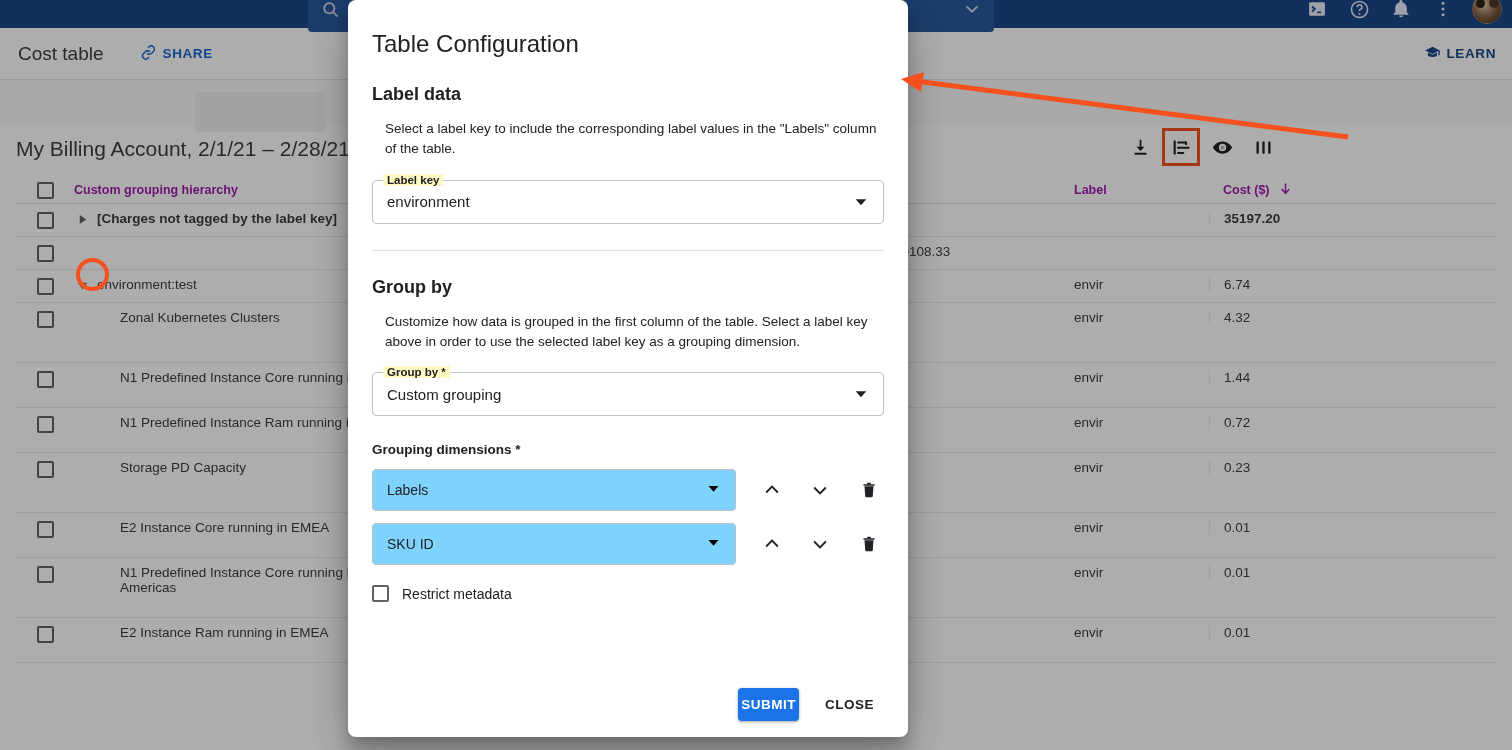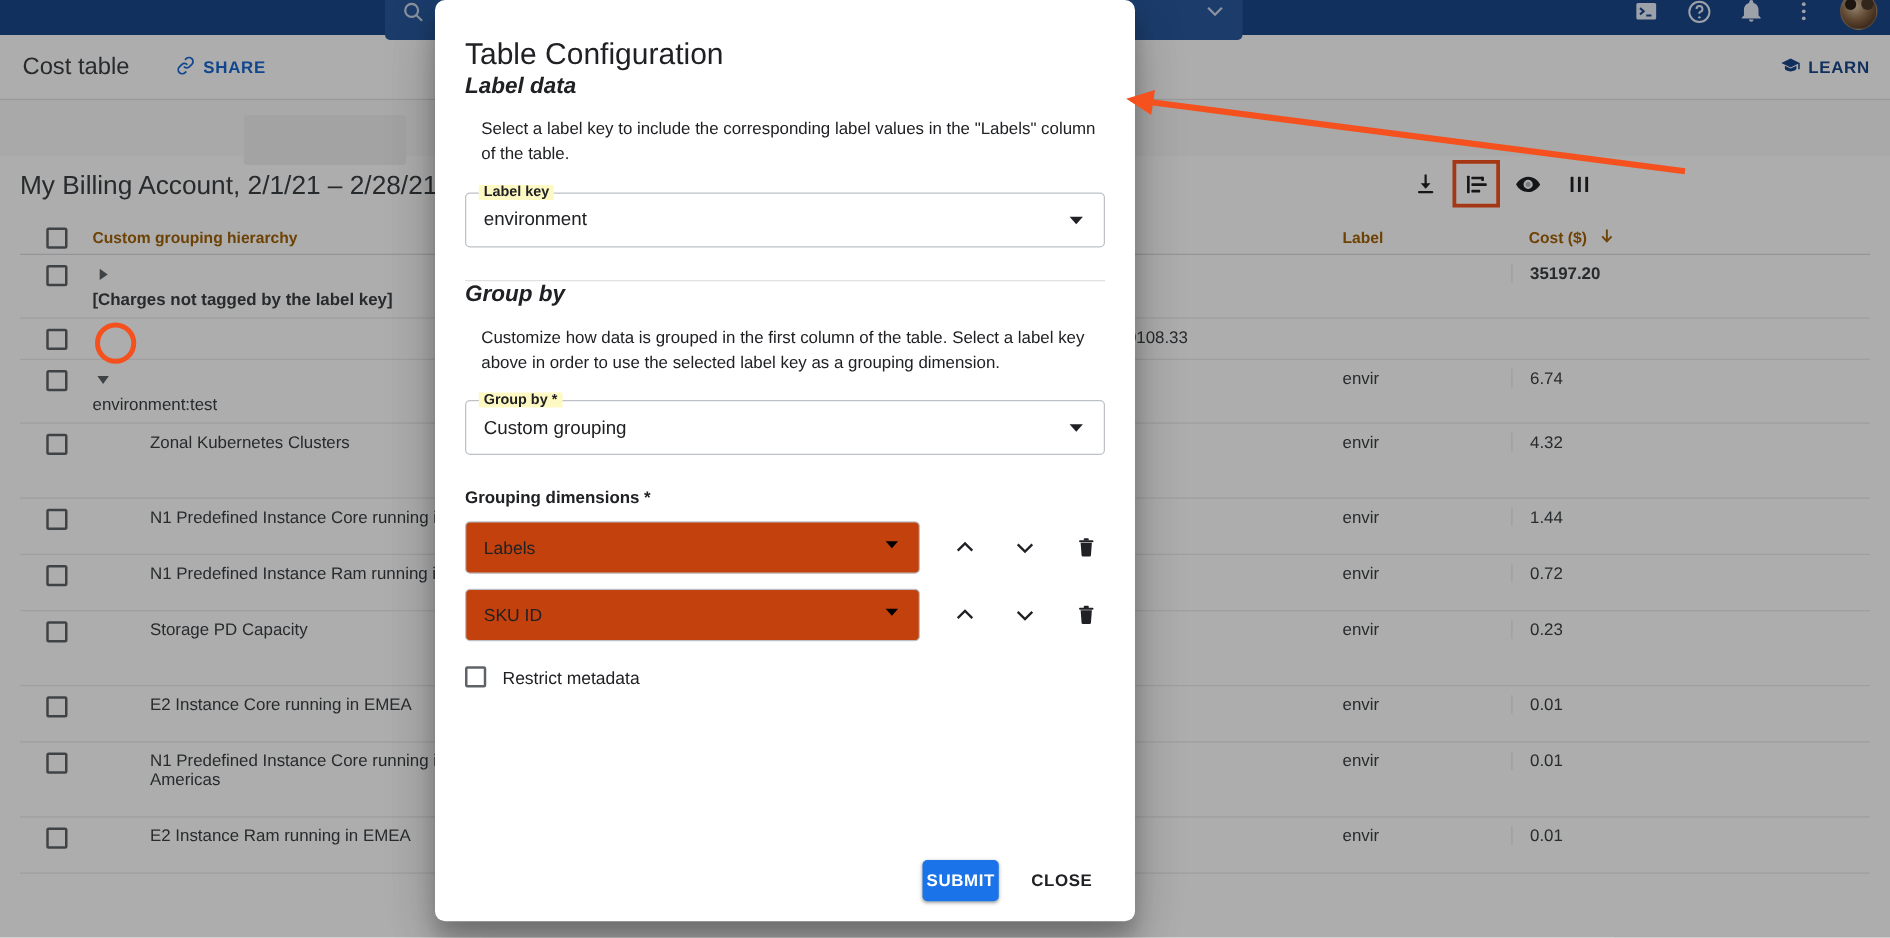--- a/index.html
+++ b/index.html
@@ -98,21 +98,21 @@
   .section-title {
     position: absolute; left: 16px; top: 57px;
     font-size: 21px; color: #3c4043;
   }
 
   
   .tbl { position: absolute; left: 16px; top: 96px; width: 1480px; }
   .thead {
     display: flex; align-items: center; height: 28px;
     border-bottom: 1px solid #dadce0;
-    font-size: 12.5px; font-weight: 700; color: #a16207;
+    font-size: 12.5px; font-weight: 700; color: #a21caf;
   }
   .trow {
     display: flex; align-items: flex-start;
     border-bottom: 1px solid #e8eaed;
     font-size: 13.5px; color: #3c4043;
     padding-top: 7px; padding-bottom: 7px;
   }
   .trow.first { font-weight: 700; }
   .c-check { width: 58px; flex: none; display: flex; justify-content: center; padding-top: 1px; }
   .cb {
@@ -120,21 +120,21 @@
   }
   .c-name { width: 330px; flex: none; display: flex; align-items: flex-start; gap: 7px; }
   .caret { width: 16px; flex: none; display:flex; justify-content:center; padding-top: 3px; }
   .c-svc { width: 140px; flex: none; }
   .c-sku { width: 150px; flex: none; }
   .c-skuid { width: 140px; flex: none; }
   .c-credit { width: 240px; flex: none; }
   .c-label { width: 135px; flex: none; overflow: hidden; white-space: nowrap; }
   .c-cost { width: 120px; flex: none; border-left: 1px solid #e8eaed; padding-left: 14px; }
   .thead .c-cost { display:flex; align-items:center; gap: 8px; border-left:none; }
-  .indent-1 { padding-left: 0px; flex-direction: column; }
+  .indent-1 { padding-left: 0px; }
   .indent-2 { padding-left: 23px; }
 
   
   .tbl-toolbar {
     position: absolute; right: 16px; top: 55px; display: flex; align-items: center; gap: 17px;
   }
   .tb-ico { width: 24px; height: 24px; display:flex; align-items:center; justify-content:center; color:#202124; }
   .tb-ico.boxed { outline: 3px solid #f4511e; outline-offset: 4px; }
 
   
@@ -147,21 +147,21 @@
   
   .modal {
     position: absolute; left: 348px; top: 0px; width: 560px; height: 737px;
     background: #ffffff; border-radius: 8px;
     box-shadow: 0 11px 15px rgba(0,0,0,.2), 0 9px 46px rgba(0,0,0,.12), 0 24px 38px rgba(0,0,0,.14);
     z-index: 100;
     padding: 0 24px;
     overflow: hidden;
   }
   .modal-title { margin-top: 30px; font-size: 24px; color: #202124; font-weight: 400; }
-  .sec-h { font-size: 18px; font-weight: 700; color: #202124; font-style: italic; }
+  .sec-h { margin-top: 26px; font-size: 18px; font-weight: 700; color: #202124; }
   .sec-p { margin-top: 14px; font-size: 13.5px; color: #202124; line-height: 1.5; margin-left: 13px; }
 
   .field {
     position: relative; margin-top: 20px; height: 44px;
     border: 1px solid #bdc1c6; border-radius: 4px;
     display: flex; align-items: center; padding: 0 14px;
     background: #fff;
   }
   .field .legend {
     position: absolute; left: 10px; top: -7px; background: #fef9c3; padding: 0 4px;
@@ -170,21 +170,21 @@
   .field .val { font-size: 15px; color: #202124; flex: 1; }
   .field .chev { color: #202124; display:flex; align-items:center; }
 
   .divider { margin-top: 26px; height: 1px; background: #e0e0e0; }
 
   .subfield-label { margin-top: 26px; font-size: 13.5px; font-weight: 700; color: #202124; }
 
   .dimrow { display: flex; align-items: center; gap: 0px; margin-top: 12px; }
   .dimsel {
     width: 402px; height: 42px; border: 1px solid #bdc1c6; border-radius: 4px;
-    display: flex; align-items: center; padding: 0 14px; background:#c2410c;
+    display: flex; align-items: center; padding: 0 14px; background:#7dd3fc;
   }
   .dimsel .val { font-size: 14px; color: #202124; flex: 1; }
   .dim-btn { width: 34px; height: 34px; margin-left: 18px; display:flex; align-items:center; justify-content:center; color:#202124; }
   .dim-btn.first { margin-left: 20px; }
 
   .add-grouping {
     margin-top: 16px; display: inline-flex; align-items: center; gap: 7px;
     height: 32px; padding: 0 12px 0 9px;
     border: 1px solid #e0e0e0; border-radius: 3px;
     box-shadow: 0 1px 2px rgba(60,64,67,.25);

